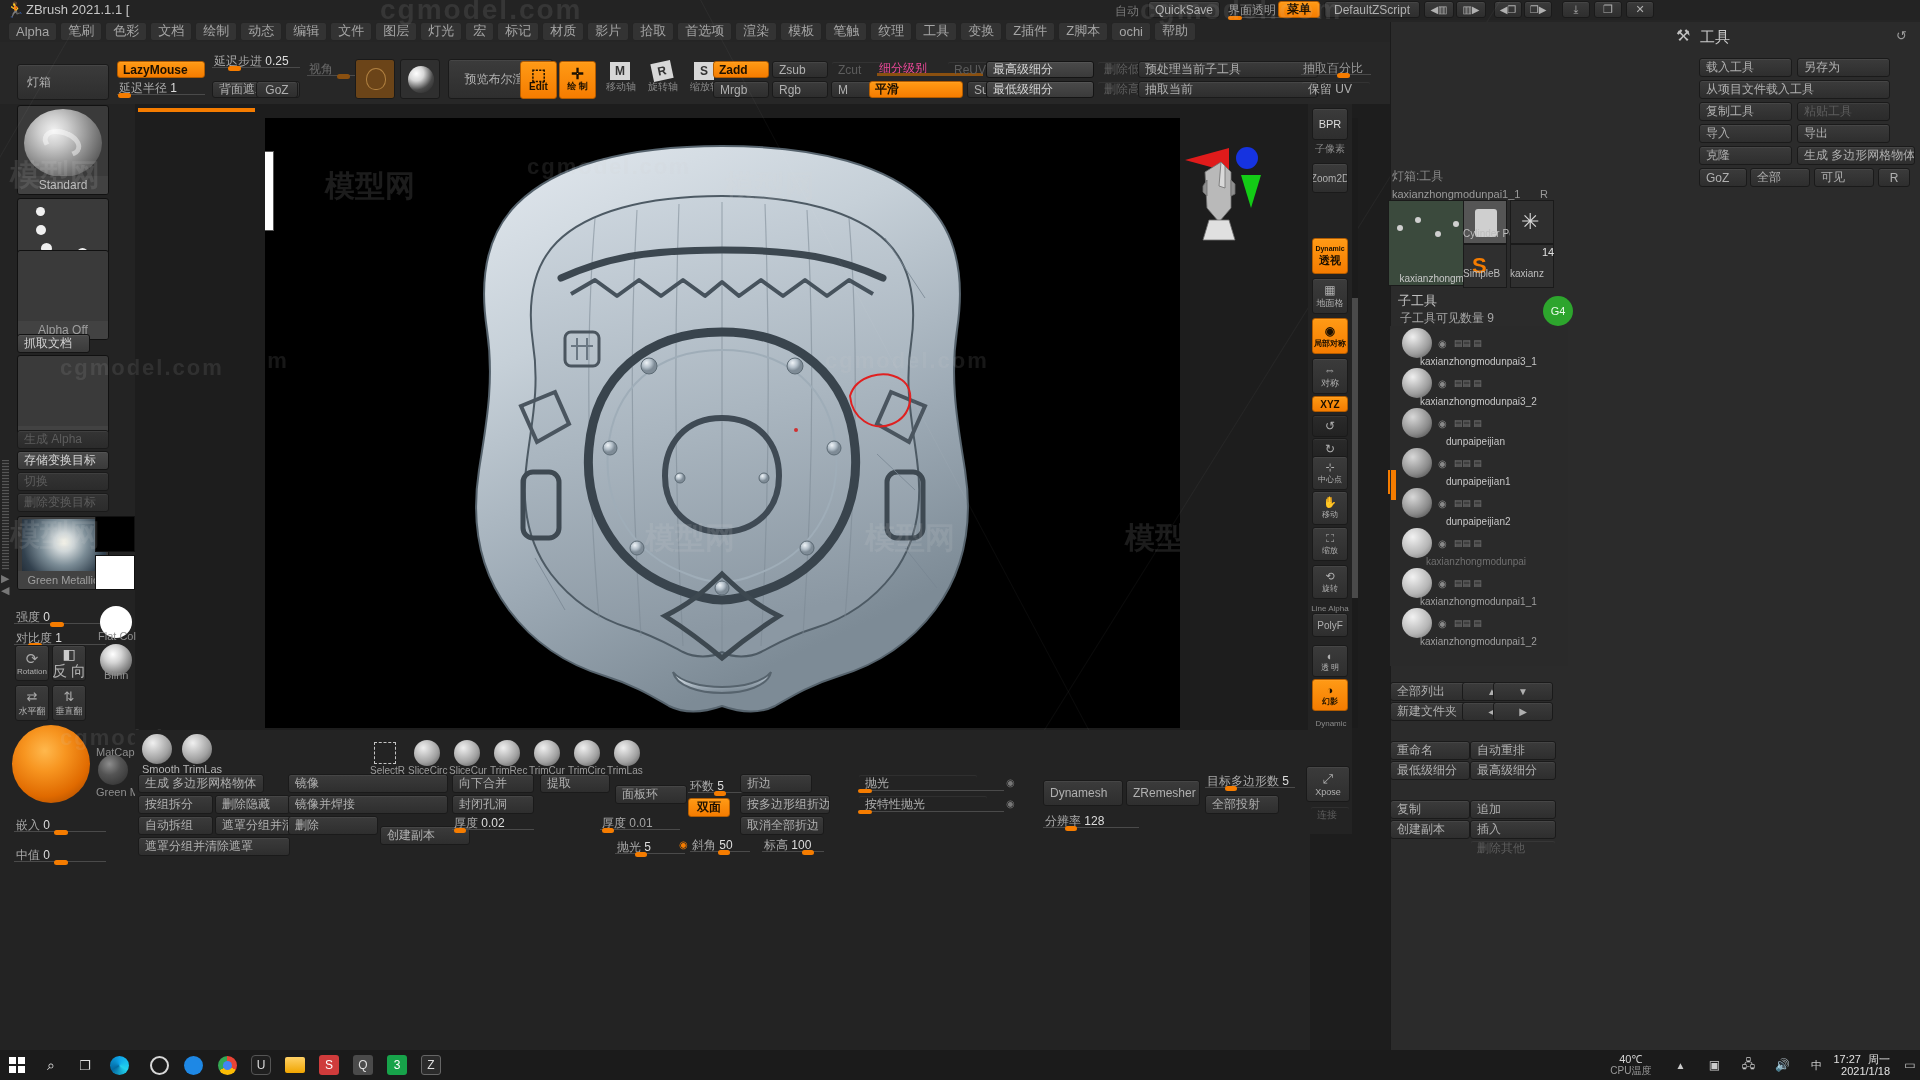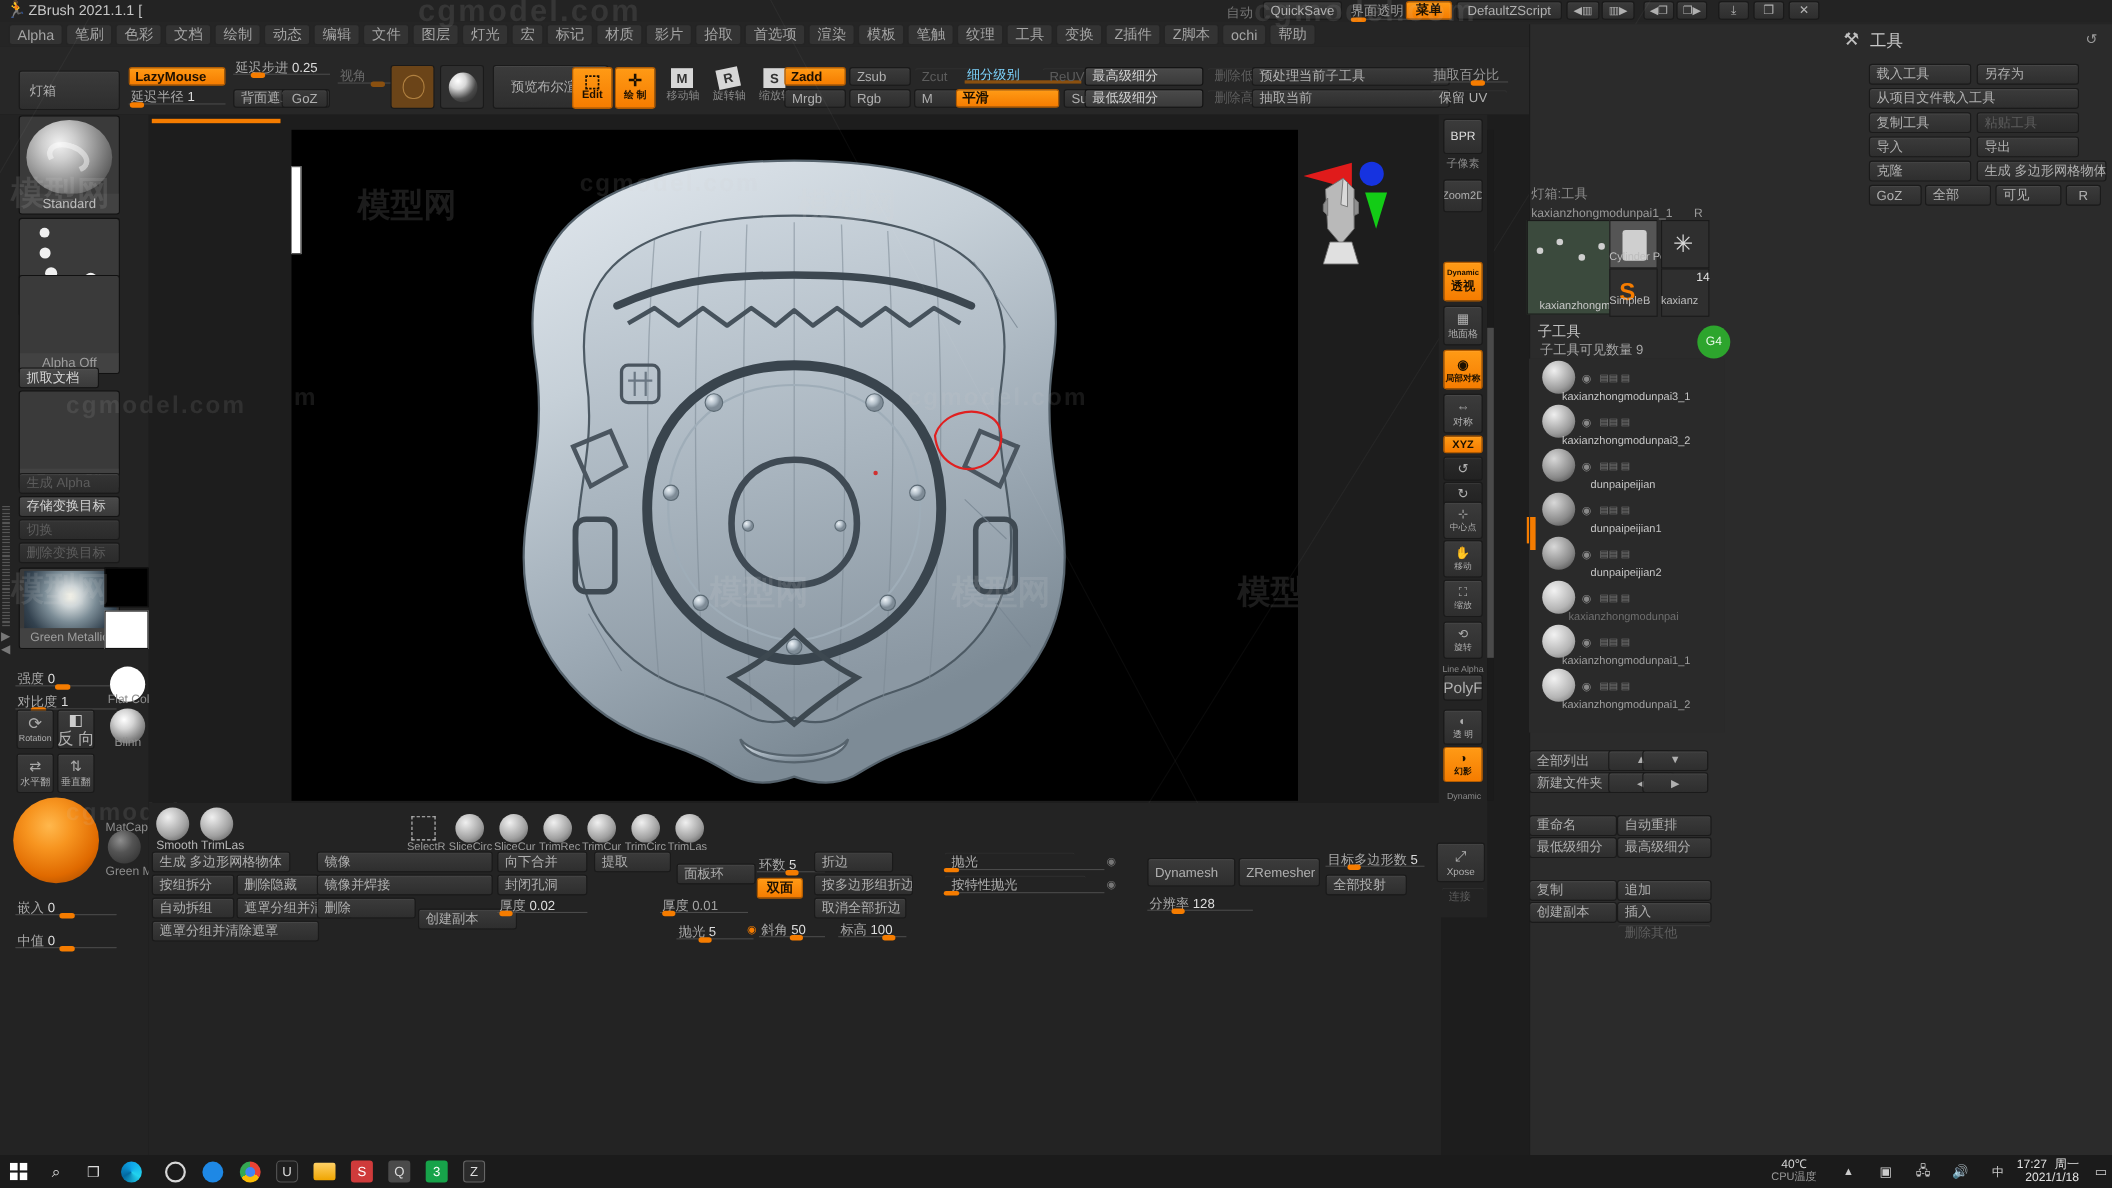--- a/index.html
+++ b/index.html
@@ -177,21 +177,21 @@
 </div>
 
 <div class="btn on" style="position:absolute;left:713px;top:61px;width:56px;height:17px;justify-content:flex-start;padding-left:5px;">Zadd</div>
 <div class="btn lt" style="position:absolute;left:772px;top:61px;width:56px;height:17px;">Zsub</div>
 <div class="btn lt dim" style="position:absolute;left:831px;top:61px;width:52px;height:17px;border-color:transparent;background:transparent;">Zcut</div>
 <div class="btn lt" style="position:absolute;left:713px;top:81px;width:56px;height:17px;">Mrgb</div>
 <div class="btn lt" style="position:absolute;left:772px;top:81px;width:56px;height:17px;">Rgb</div>
 <div class="btn lt" style="position:absolute;left:831px;top:81px;width:52px;height:17px;">M</div>
 
 <div class="slider" style="position:absolute;left:877px;top:61px;width:106px;">
-  <span class="lbl" style="color:#7dd3fc;">细分级别</span>
+  <span class="lbl" style="color:#ec4899;">细分级别</span>
   <div class="track"></div>
       <div class="bar" style="width:106px;"></div>
 </div>
 <div class="btn on" style="position:absolute;left:869px;top:81px;width:94px;height:17px;justify-content:flex-start;padding-left:5px;">平滑</div>
 <div class="btn lt dim" style="position:absolute;left:947px;top:61px;width:44px;height:17px;background:transparent;border-color:transparent;">ReUV</div>
 <div class="btn lt" style="position:absolute;left:967px;top:81px;width:44px;height:17px;">Suv</div>
 
 <div class="btn lt light" style="position:absolute;left:986px;top:61px;width:108px;height:17px;">最高级细分</div>
 <div class="btn lt light" style="position:absolute;left:986px;top:81px;width:108px;height:17px;">最低级细分</div>
 <div class="btn lt dim" style="position:absolute;left:1097px;top:61px;width:92px;height:17px;background:transparent;border-color:transparent;">删除低级</div>
@@ -492,21 +492,21 @@
 </div>
 <div class="btn" style="position:absolute;left:1312px;top:527px;width:36px;height:34px;flex-direction:column;">
   <span style="font-size:11px;">⛶</span>
   <span style="font-size:8px;">缩放</span>
 </div>
 <div class="btn" style="position:absolute;left:1312px;top:565px;width:36px;height:34px;flex-direction:column;">
   <span style="font-size:11px;">⟲</span>
   <span style="font-size:8px;">旋转</span>
 </div>
 <div style="position:absolute;left:1310px;top:604px;width:40px;font-size:8px;color:#8a8a8a;text-align:center;">Line Alpha</div>
-<div class="btn" style="position:absolute;left:1312px;top:613px;width:36px;height:24px;font-size:14px;">PolyF</div>
+<div class="btn" style="position:absolute;left:1312px;top:613px;width:36px;height:24px;font-size:10px;">PolyF</div>
 <div class="btn" style="position:absolute;left:1312px;top:645px;width:36px;height:32px;flex-direction:column;">
   <span style="font-size:11px;">◐</span>
   <span style="font-size:8px;">透 明</span>
 </div>
 <div class="btn on" style="position:absolute;left:1312px;top:679px;width:36px;height:32px;flex-direction:column;">
   <span style="font-size:11px;">◑</span>
   <span style="font-size:8px;">幻影</span>
 </div>
 <div style="position:absolute;left:1310px;top:719px;width:42px;font-size:8px;color:#8a8a8a;text-align:center;">Dynamic</div>
 <div class="btn" style="position:absolute;left:1264px;top:730px;width:36px;height:26px;font-size:10px;">透 视</div>

